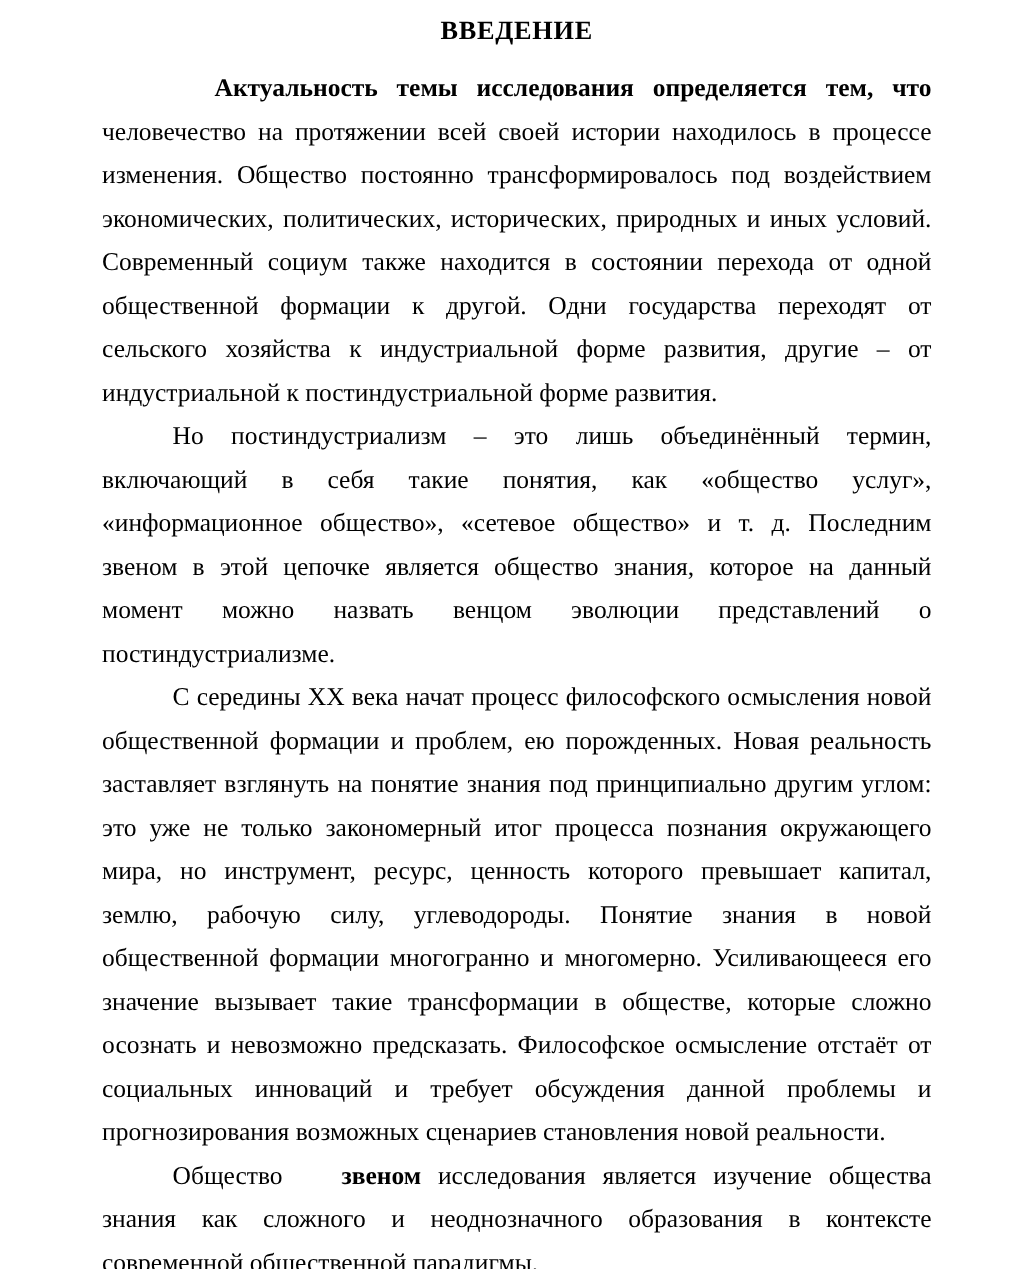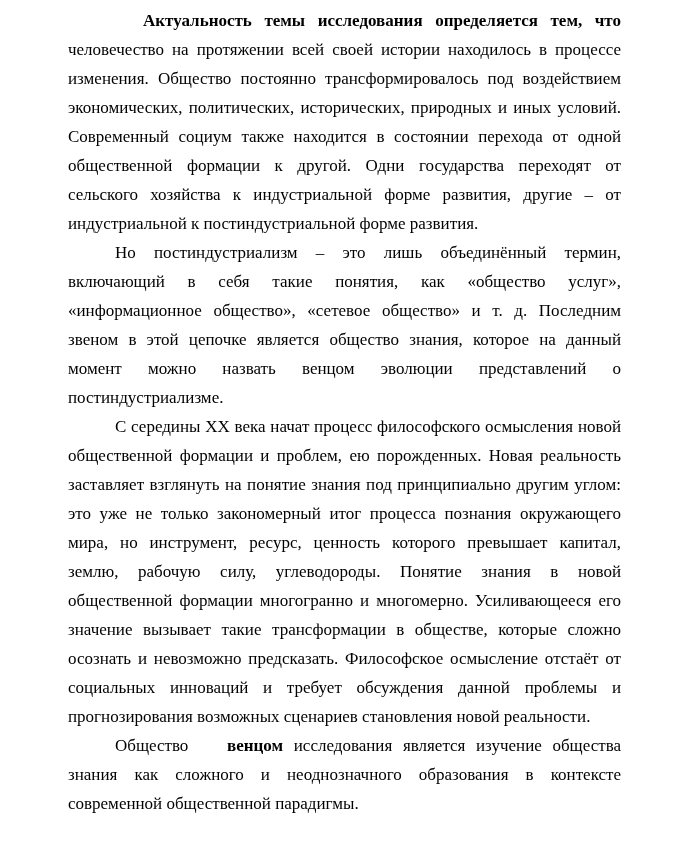--- a/index.html
+++ b/index.html
@@ -34,21 +34,22 @@
   }
   .bold {
     font-weight: bold;
     margin-left: 28px;
   }
 </style>
 </head>
 <body>
 
 <div class="page">
+  <h1 class="doc-title">ВВЕДЕНИЕ</h1>
 
   <p class="para"><span class="bold">Актуальность темы исследования определяется тем, что</span><span> человечество на протяжении всей своей истории находилось в процессе изменения. Общество постоянно трансформировалось под воздействием экономических, политических, исторических, природных и иных условий. Современный социум также находится в состоянии перехода от одной общественной формации к другой. Одни государства переходят от сельского хозяйства к индустриальной форме развития, другие – от индустриальной к постиндустриальной форме развития.</span></p>
 
   <p class="para"><span>Но постиндустриализм – это лишь объединённый термин, включающий в себя такие понятия, как «общество услуг», «информационное общество», «сетевое общество» и т. д. Последним звеном в этой цепочке является общество знания, которое на данный момент можно назвать венцом эволюции представлений о постиндустриализме.</span></p>
 
   <p class="para"><span>С середины XX века начат процесс философского осмысления новой общественной формации и проблем, ею порожденных. Новая реальность заставляет взглянуть на понятие знания под принципиально другим углом: это уже не только закономерный итог процесса познания окружающего мира, но инструмент, ресурс, ценность которого превышает капитал, землю, рабочую силу, углеводороды. Понятие знания в новой общественной формации многогранно и многомерно. Усиливающееся его значение вызывает такие трансформации в обществе, которые сложно осознать и невозможно предсказать. Философское осмысление отстаёт от социальных инноваций и требует обсуждения данной проблемы и прогнозирования возможных сценариев становления новой реальности.</span></p>
 
-  <p class="para"><span>Общество </span><span class="bold">венцом</span><span> исследования является изучение общества знания как сложного и неоднозначного образования в контексте современной общественной парадигмы.</span></p>
+  <p class="para"><span>Общество </span><span class="bold">звеном</span><span> исследования является изучение общества знания как сложного и неоднозначного образования в контексте современной общественной парадигмы.</span></p>
 </div>
 
 </body></html>

